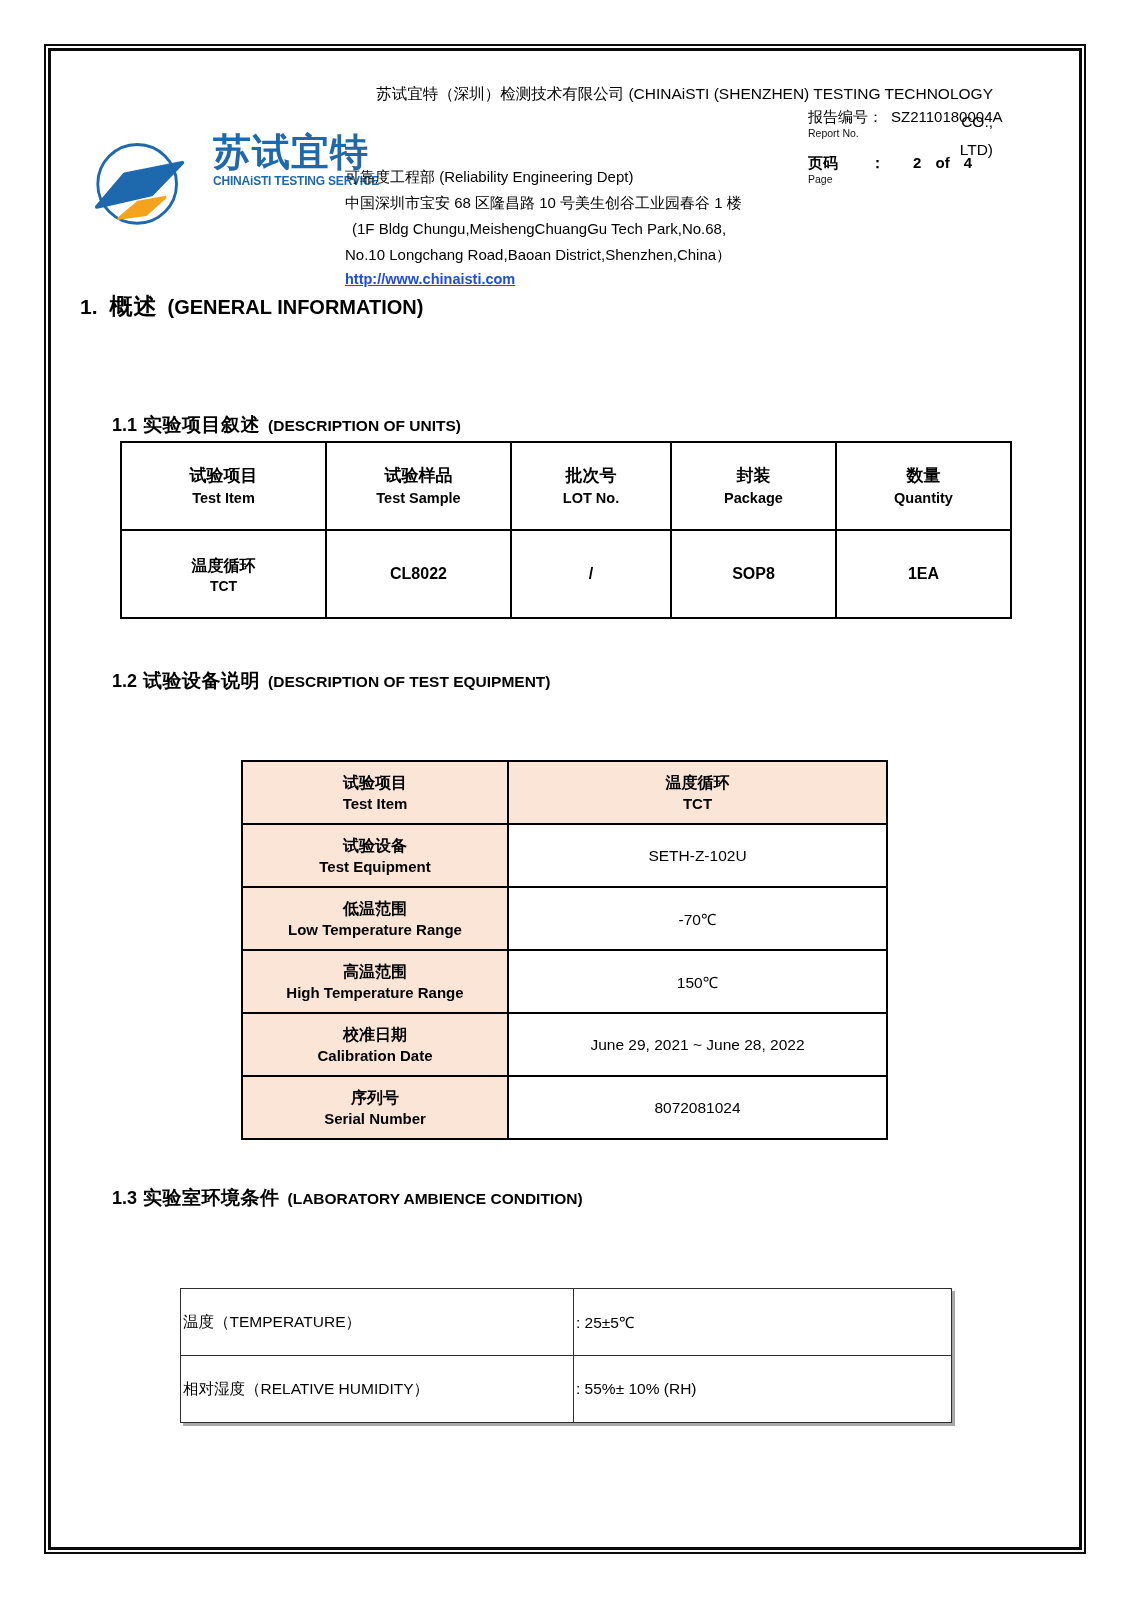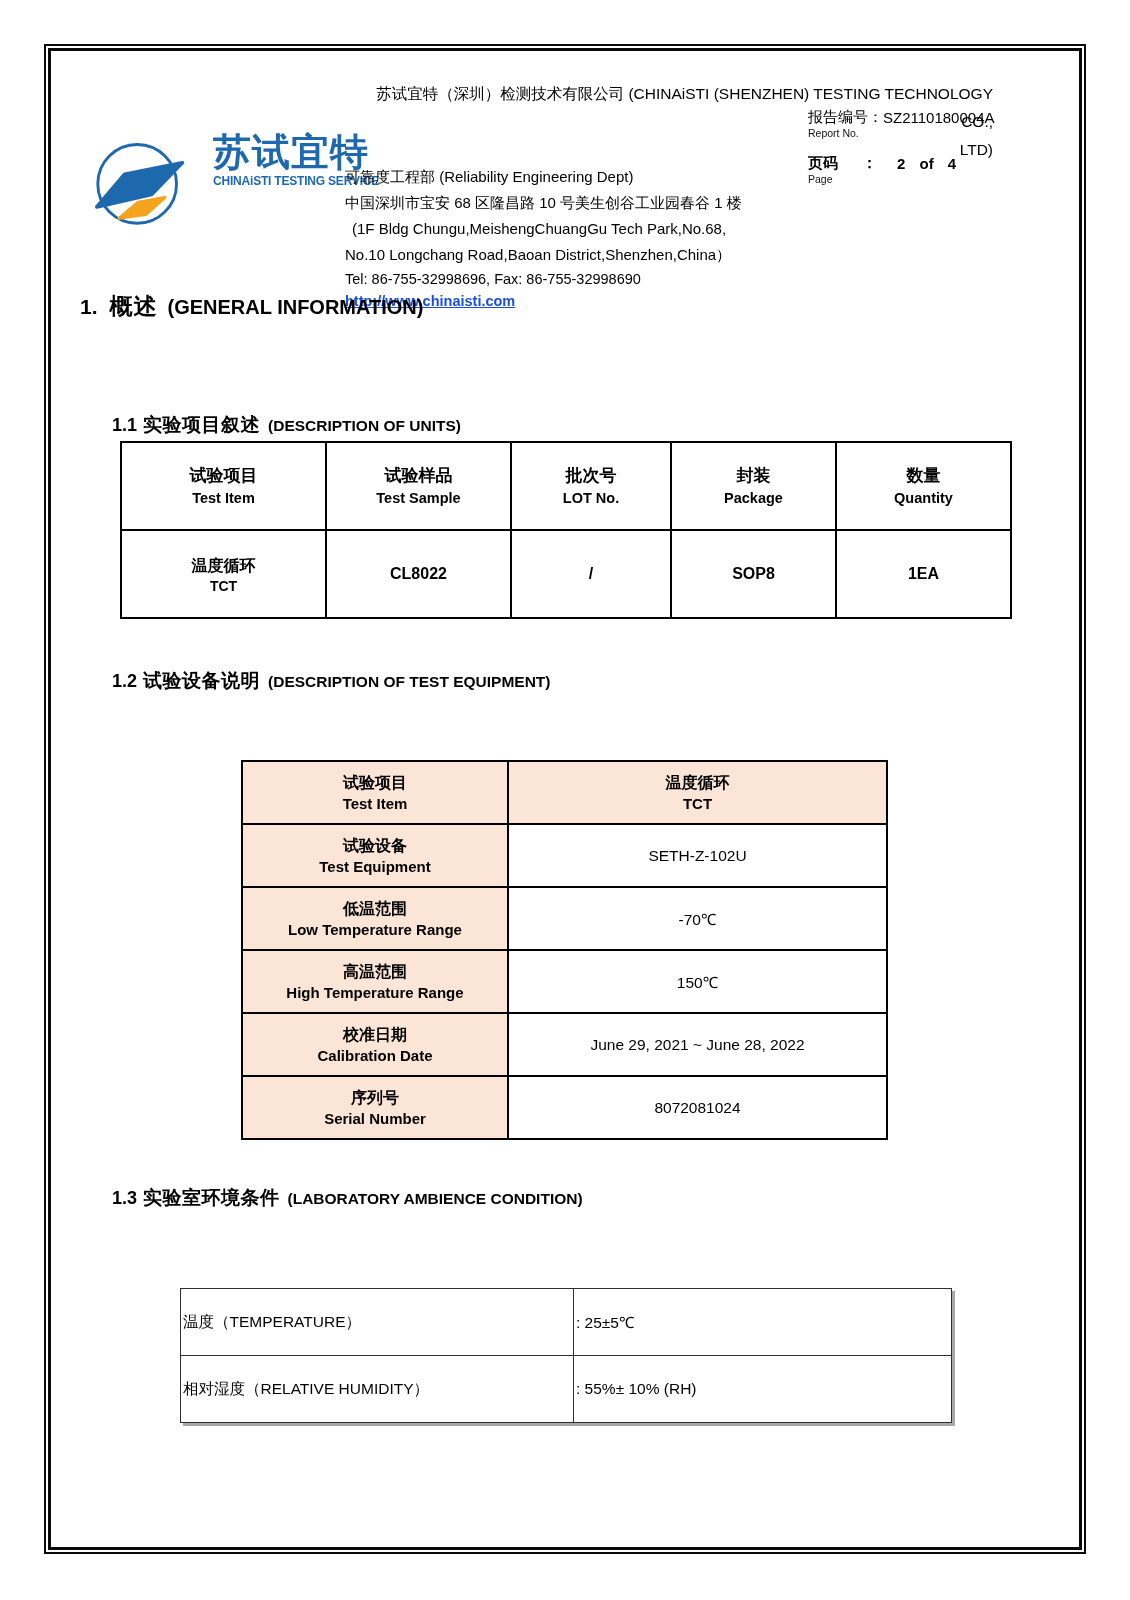--- a/index.html
+++ b/index.html
@@ -15,21 +15,21 @@
   .logo-en { font-size:12px; font-weight:bold; color:#1e68ae; letter-spacing:-0.2px; margin-top:3px; white-space:nowrap; }
 
   .htext { position:absolute; left:345px; top:80px; width:648px; }
   .company { font-weight:normal; font-size:15.5px; line-height:28px;text-align:right; }
   .hline { font-size:15px; line-height:26px; white-space:nowrap; }
   .hline.en1 { padding-left:7px; }
   .hline.tight { line-height:22px; font-size:14.5px; }
   .url a, .url { font-size:14.5px; line-height:22px; font-weight:bold; color:#1d4ed8; text-decoration:underline; }
 
   .hinfo { position:absolute; left:808px; top:108px; font-size:15px; }
-  .hinfo-row { display:flex; align-items:center; white-space:nowrap; }
+  .hinfo-row { display:flex; align-items:flex-start; white-space:nowrap;gap:8px; }
   .hinfo-sub { font-size:10.5px; line-height:13px; color:#111; }
   .pg-row { margin-top:14px;font-weight:bold; }
   .pg-colon { margin:0 20px 0 24px; }
   .pg-val { word-spacing:10px; }
 
   
   .sec { position:absolute; display:flex; align-items:baseline; font-weight:bold; white-space:nowrap; }
   .sec1 { left:80px; top:291px; }
   .sec1 .num { font-size:21px; margin-right:12px; }
   .sec1 .cn  { font-size:23px; margin-right:10px; letter-spacing:1px; }
@@ -87,21 +87,20 @@
 
 <div class="htext">
   <div class="company">
     <div>苏试宜特（深圳）检测技术有限公司 (CHINAiSTI (SHENZHEN) TESTING TECHNOLOGY CO.,</div>
     <div>LTD)</div>
   </div>
   <div class="hline">可靠度工程部 (Reliability Engineering Dept)</div>
   <div class="hline">中国深圳市宝安 68 区隆昌路 10 号美生创谷工业园春谷 1 楼</div>
   <div class="hline en1">(1F Bldg Chungu,MeishengChuangGu Tech Park,No.68,</div>
   <div class="hline">No.10 Longchang Road,Baoan District,Shenzhen,China）</div>
-  <div class="hline tight">Tel: 86-755-32998696, Fax: 86-755-32998690</div>
   <div class="url">http://www.chinaisti.com</div>
 </div>
 
 <div class="hinfo">
   <div class="hinfo-row">
     <span>报告编号：</span>
     <span>SZ2110180004A</span>
   </div>
   <div class="hinfo-sub">Report No.</div>
   <div class="hinfo-row pg-row">

